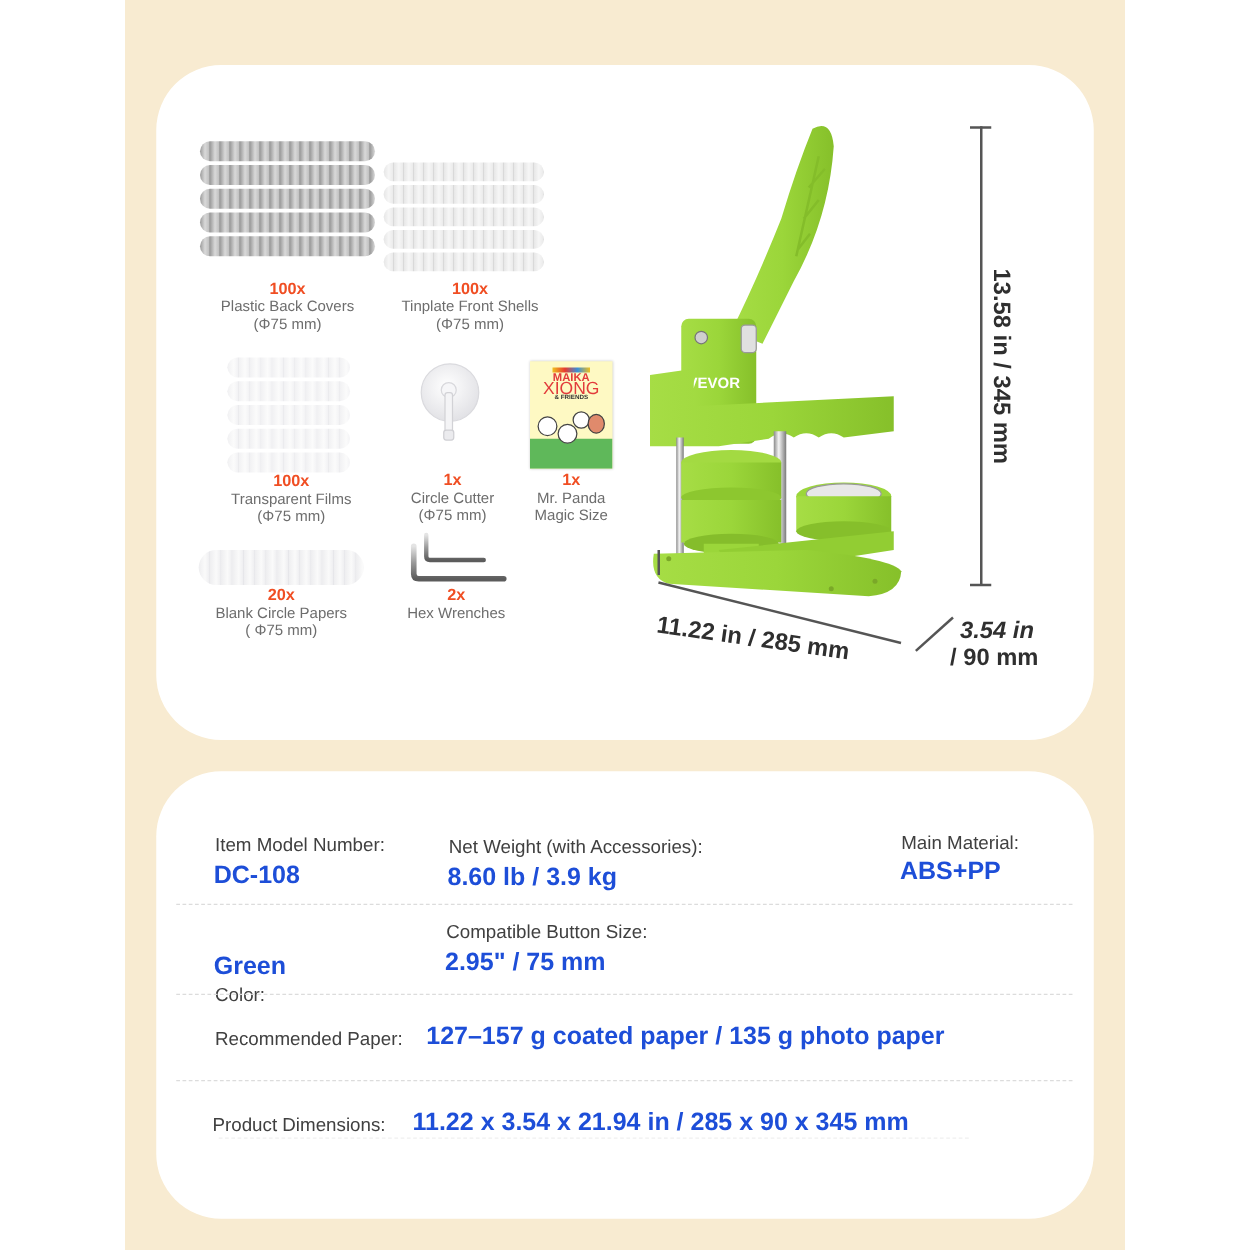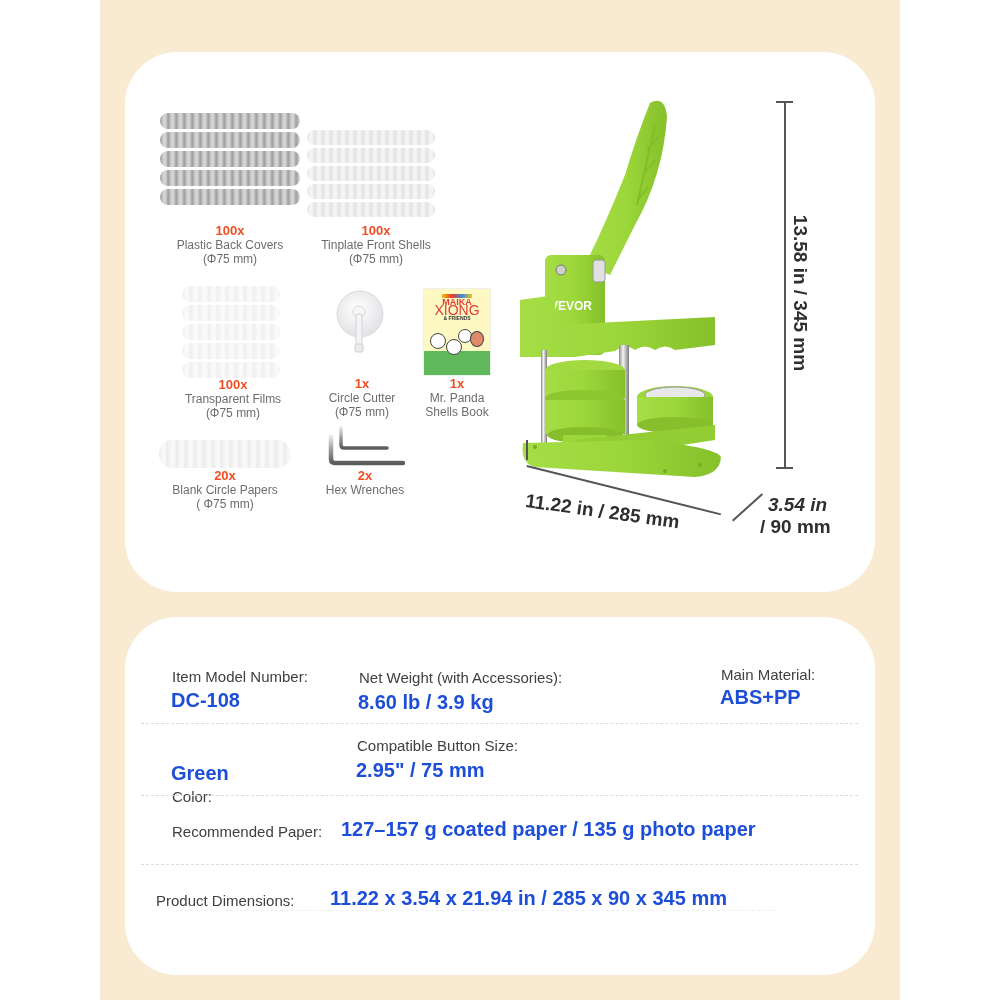--- a/index.html
+++ b/index.html
@@ -102,21 +102,21 @@
   <div style="position:absolute; left:0; top:26px; width:66px; text-align:center; color:#333; font-weight:bold; font-size:5px; line-height:6px;">&amp; FRIENDS</div>
   <div style="position:absolute; left:0; top:62px; width:66px; height:24px; background:#5fb85a;"></div>
   <div style="position:absolute; left:6px; top:44px; width:16px; height:16px; border-radius:50%; background:#fff; border:1px solid #444;"></div>
   <div style="position:absolute; left:22px; top:50px; width:16px; height:16px; border-radius:50%; background:#fff; border:1px solid #444;"></div>
   <div style="position:absolute; left:34px; top:40px; width:14px; height:14px; border-radius:50%; background:#fff; border:1px solid #444;"></div>
   <div style="position:absolute; left:46px; top:42px; width:14px; height:16px; border-radius:50%; background:#e08a6c; border:1px solid #444;"></div>
 </div>
 <div class="acc" style="left:412px; top:377px; width:90px;">
   <span class="qty">1x</span>
   <span class="nm">Mr. Panda</span>
-  <span class="sz">Shells Book</span>
+  <span class="sz">Magic Size</span>
 </div>
 
 <div class="stack" style="left:159px; top:440px; width:132px;">
   <div class="strip paper"></div>
 </div>
 <div class="acc" style="left:150px; top:469px; width:150px;">
   <span class="qty">20x</span>
   <span class="nm">Blank Circle Papers</span>
   <span class="sz">( Φ75 mm)</span>
 </div>
@@ -215,16 +215,16 @@
 <div class="lbl" style="left:357px; top:737px;">Compatible Button Size:</div>
 <div class="val" style="left:356px; top:759px;">2.95" / 75 mm</div>
 
 <div class="divider" style="top:795px;"></div>
 
 <div class="lbl" style="left:172px; top:823px;text-align:center;">Recommended Paper:</div>
 <div class="val" style="left:341px; top:818px;">127–157 g coated paper / 135 g photo paper</div>
 
 <div class="divider" style="top:864px;"></div>
 
-<div class="lbl" style="left:156px; top:892px;">Product Dimensions:</div>
+<div class="lbl" style="left:170px; top:892px;">Product Dimensions:</div>
 <div class="val" style="left:330px; top:887px;">11.22 x 3.54 x 21.94 in / 285 x 90 x 345 mm</div>
 
 <div class="divider" style="top:910px; left:175px; width:600px; border-top:1px dashed #f0f0f0;"></div>
 
 </body></html>

